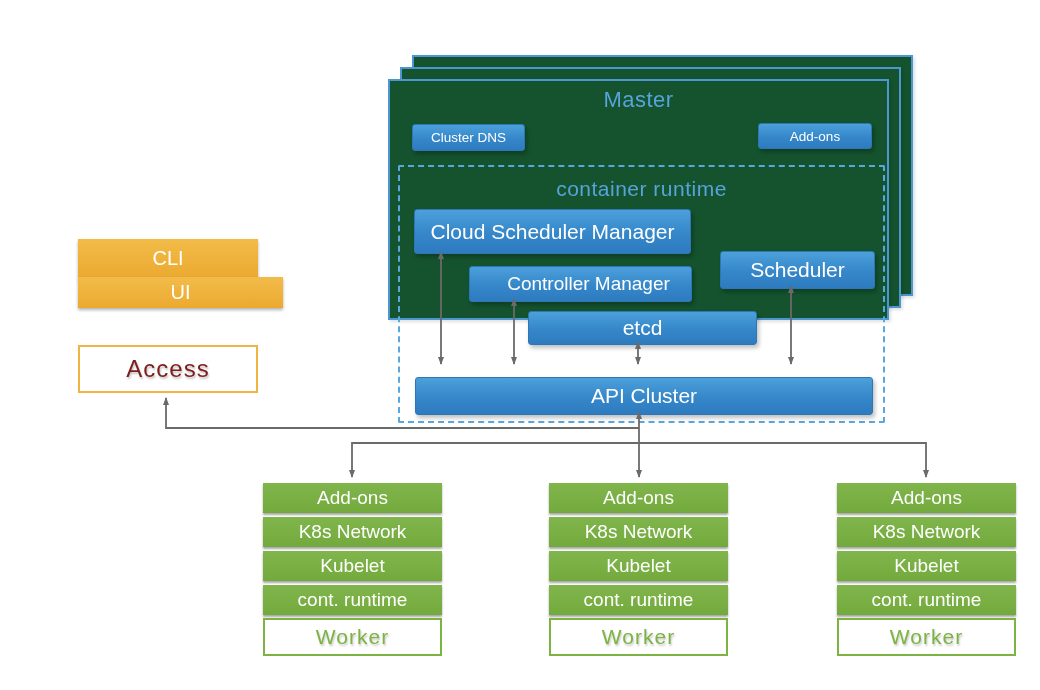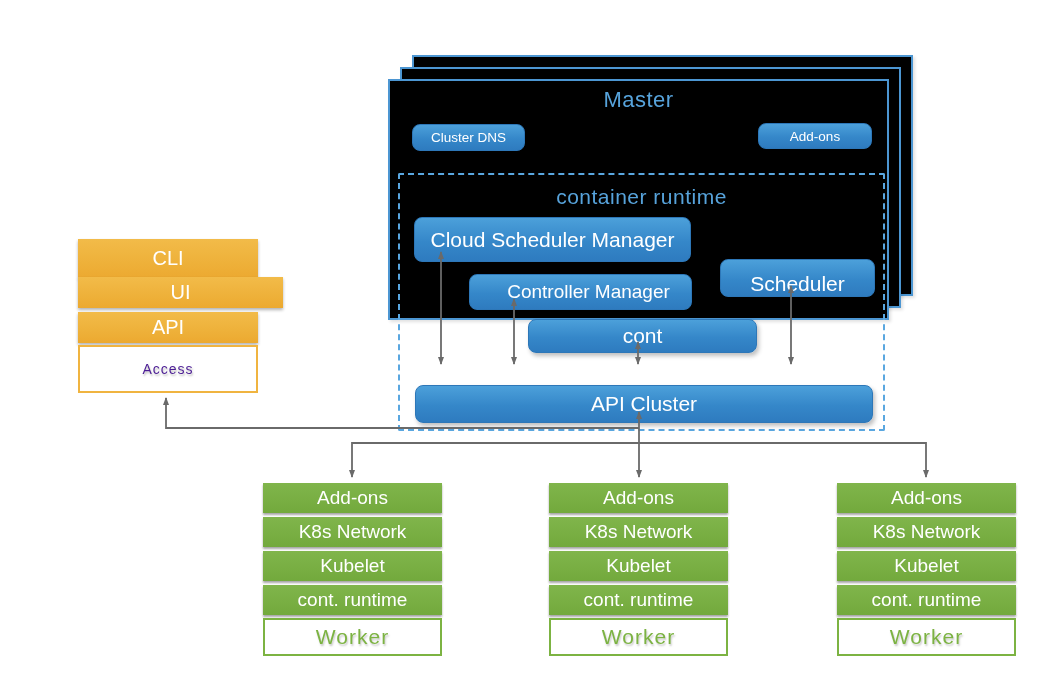--- a/index.html
+++ b/index.html
@@ -12,21 +12,21 @@
     height: 690px;
     background: #ffffff;
     overflow: hidden;
   }
 
   
   .bluebox {
     position: absolute;
     background: linear-gradient(180deg, #4CA0DA 0%, #3587C9 55%, #2E7BBF 100%);
     border: 1px solid #2D77B8;
-    border-radius: 8px;
+    border-radius: 3px;
     color: #ffffff;
     display: flex;
     align-items: center;
     justify-content: center;
     box-shadow: 2px 3px 4px rgba(0,0,0,0.25);
     white-space: nowrap;
   }
   .orangebox {
     position: absolute;
     background: linear-gradient(180deg, #F2BB49 0%, #EEB13A 60%, #ECA930 100%);
@@ -63,31 +63,31 @@
     text-align: center;
     color: #57A3DB;
     letter-spacing: 0.5px;
   }
 
   
   .master-layer {
     position: absolute;
     width: 501px;
     height: 241px;
-    background: #000000;
+    background: #14532d;
     border: 2px solid #4C96D2;
     box-shadow: 2px 2px 3px rgba(0,0,0,0.12);
   }
   #master-layer-back   { left: 412px; top: 55px; }
   #master-layer-middle { left: 400px; top: 67px; }
   #master-main         { left: 388px; top: 79px; }
 
   #container-runtime-box {
     position: absolute;
-    left: 8px; top: 92px;
+    left: 8px; top: 84px;
     width: 487px; height: 258px;
     border: 2px dashed #5AA7E0;
     border-radius: 2px;
   }
 
   
   #connector-svg {
     position: absolute;
     left: 0; top: 0;
     width: 1040px; height: 690px;
@@ -99,24 +99,21 @@
 <body>
 
 <div class="stage">
 
   <div class="orangebox" style="left:78px; top:239px; width:180px; height:39px;">
     <span>CLI</span>
   </div>
   <div class="orangebox" style="left:78px; top:277px; width:205px; height:31px;">
     <span>UI</span>
   </div>
-  <div class="orangebox" style="left:78px; top:312px; width:180px; height:31px;">
-    <span>API</span>
-  </div>
-  <div class="label-outline-box" style="left:78px; top:345px; width:180px; height:48px; border:2px solid #F0B440; color:#4c1d95; font-size:14px; letter-spacing:1px; text-shadow:1px 2px 2px rgba(120,120,120,0.45);">
+  <div class="label-outline-box" style="left:78px; top:345px; width:180px; height:48px; border:2px solid #F0B440; color:#7f1d1d; font-size:24px; letter-spacing:1px; text-shadow:1px 2px 2px rgba(120,120,120,0.45);">
     <span>Access</span>
   </div>
 
   <div class="master-layer" id="master-layer-back"></div>
   <div class="master-layer" id="master-layer-middle"></div>
 
   <div class="master-layer" id="master-main">
     <div class="light-blue-title" style="top:6px; font-size:22px;">Master</div>
 
     <div class="bluebox" style="left:22px; top:43px; width:113px; height:27px; font-size:13.5px;">
@@ -126,30 +123,30 @@
       <span>Add-ons</span>
     </div>
 
     <div id="container-runtime-box">
       <div class="light-blue-title" style="top:10px; font-size:21px;">container runtime</div>
 
       <div class="bluebox" style="left:14px; top:42px; width:277px; height:45px; font-size:21px;">
         <span>Cloud Scheduler Manager</span>
       </div>
 
-      <div class="bluebox" style="left:320px; top:84px; width:155px; height:38px; font-size:21px;align-items:flex-end;">
+      <div class="bluebox" style="left:320px; top:84px; width:155px; height:38px; font-size:21px;">
         <span>Scheduler</span>
       </div>
 
       <div class="bluebox" style="left:69px; top:99px; width:223px; height:36px; font-size:19px;padding-left:16px;">
         <span>Controller Manager</span>
       </div>
 
       <div class="bluebox" style="left:128px; top:144px; width:229px; height:34px; font-size:21px;">
-        <span>cont</span>
+        <span>etcd</span>
       </div>
 
       <div class="bluebox" style="left:15px; top:210px; width:458px; height:38px; font-size:21px;">
         <span>API Cluster</span>
       </div>
     </div>
   </div>
 
   <div style="position:absolute; left:263px; top:483px; width:179px; height:173px;">
     <div class="greenrow" style="top:0; height:30px;">

